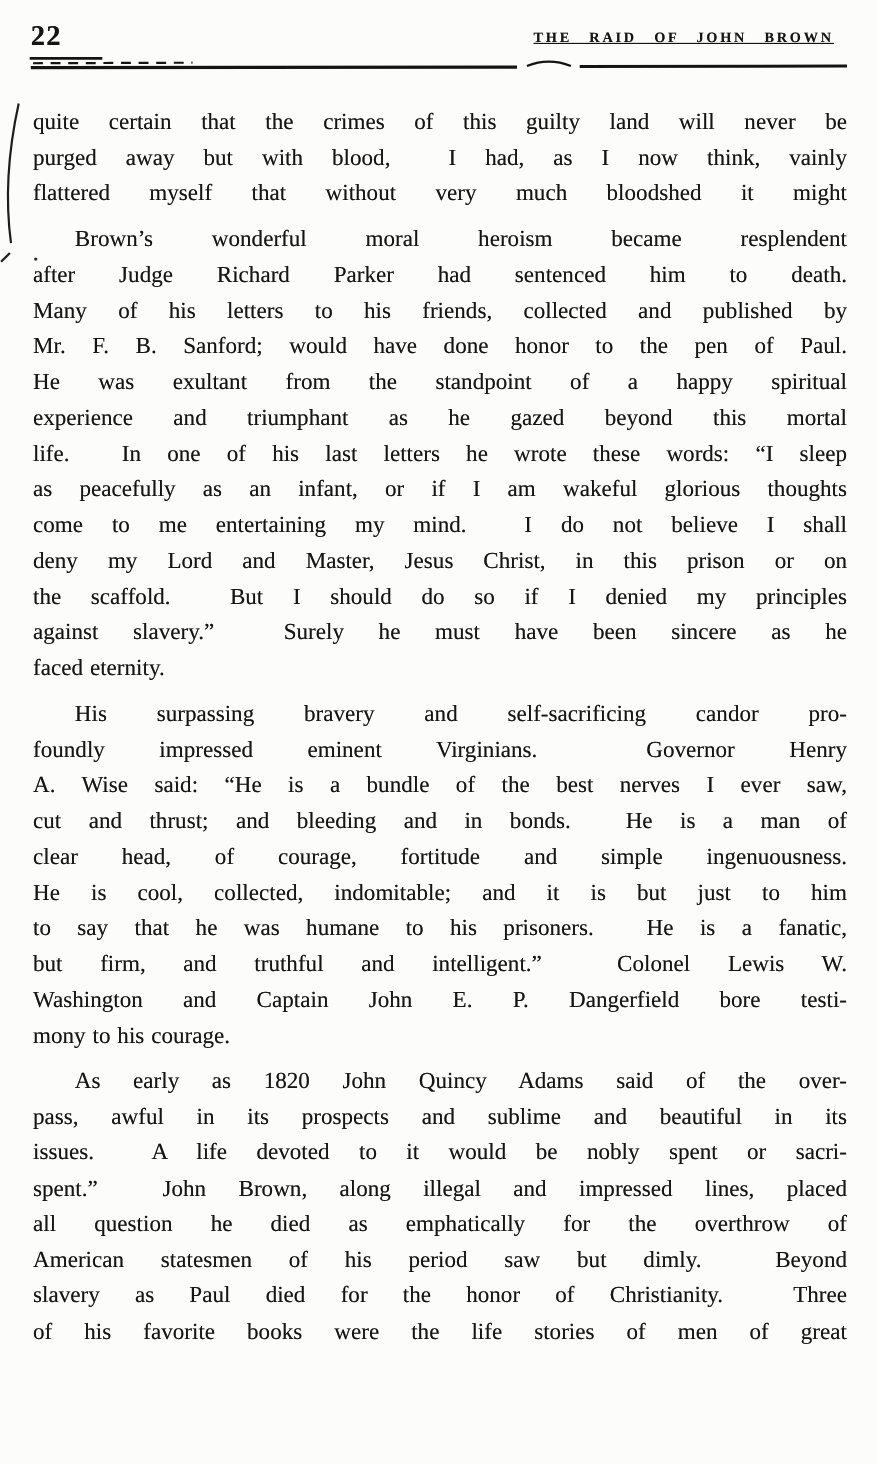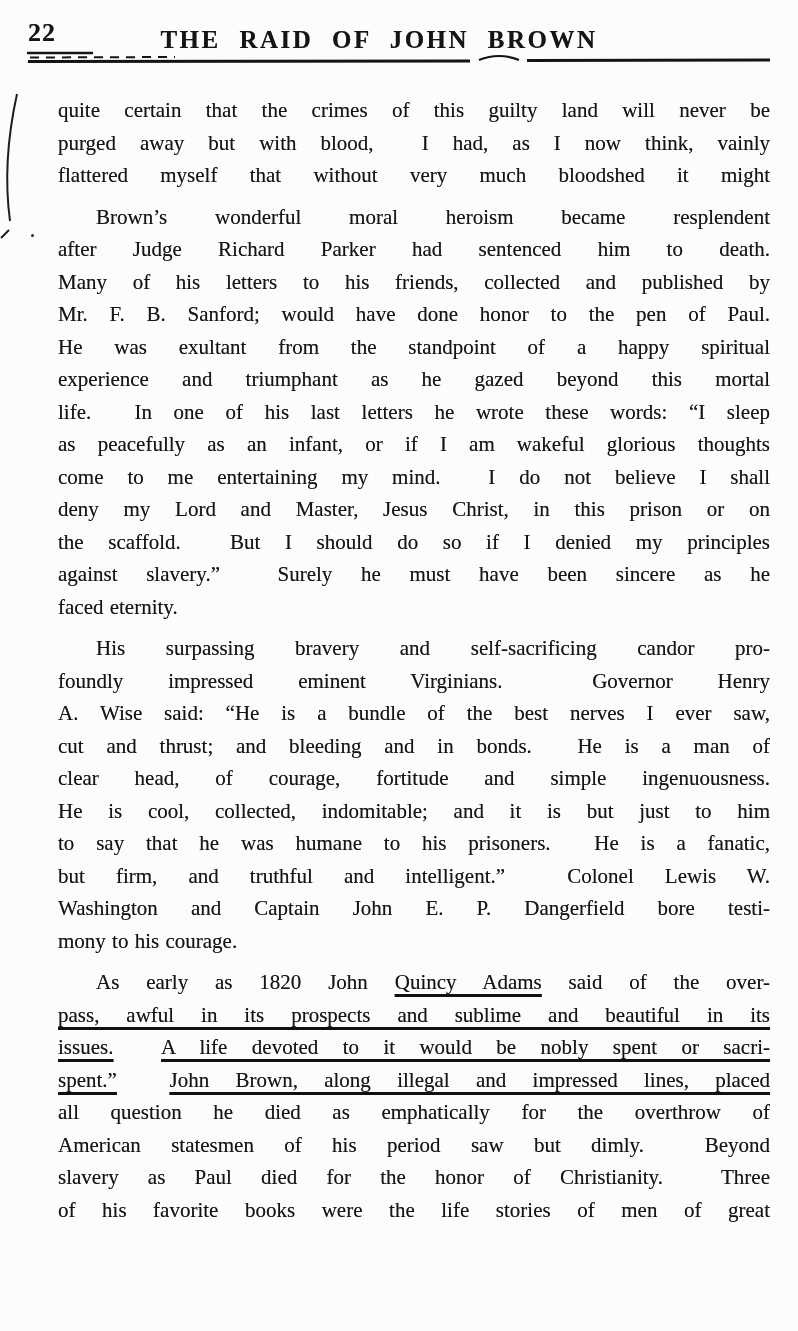--- a/index.html
+++ b/index.html
@@ -24,47 +24,46 @@
   .header{
     position:absolute;top:0;left:0;right:0;height:70px;
   }
   .page-number{
     position:absolute;left:28px;top:18px;
     font-size:26px;font-weight:bold;letter-spacing:1px;
     text-shadow:0 0 .4px rgba(0,0,0,.55);
   }
   .running-head{
     position:absolute;left:0;right:40px;top:26px;
-    text-align:center;
-    font-size:25px;font-weight:bold;
+    text-align:right;
+    font-size:13px;font-weight:bold;
     letter-spacing:2.5px;word-spacing:10px;
     text-shadow:0 0 .4px rgba(0,0,0,.5);
+    text-decoration:underline;
   }
   .header-rule{
     position:absolute;left:0;top:48px;width:798px;height:20px;
   }
   
   .body-text{
     position:absolute;left:30px;top:94px;width:740px;
   }
   .para{margin:0 0 9px 0;}
   .line{
     font-size:21px;
     line-height:32.5px;
     text-align:justify;
     text-align-last:justify;
     white-space:normal;
     text-shadow:0 0 .45px rgba(0,0,0,.5);
     word-spacing:1px;
-    margin-left:28px;
   }
   .line.first{text-indent:38px;}
   .line.end{text-align-last:left;}
   .u{
-    text-decoration:underline;
     text-decoration-thickness:2.5px;
     text-underline-offset:5px;
     text-decoration-skip-ink:none;
     text-decoration-color:#101010;
   }
   .u2{
     text-decoration-thickness:4px;
     text-underline-offset:4px;
   }
   

